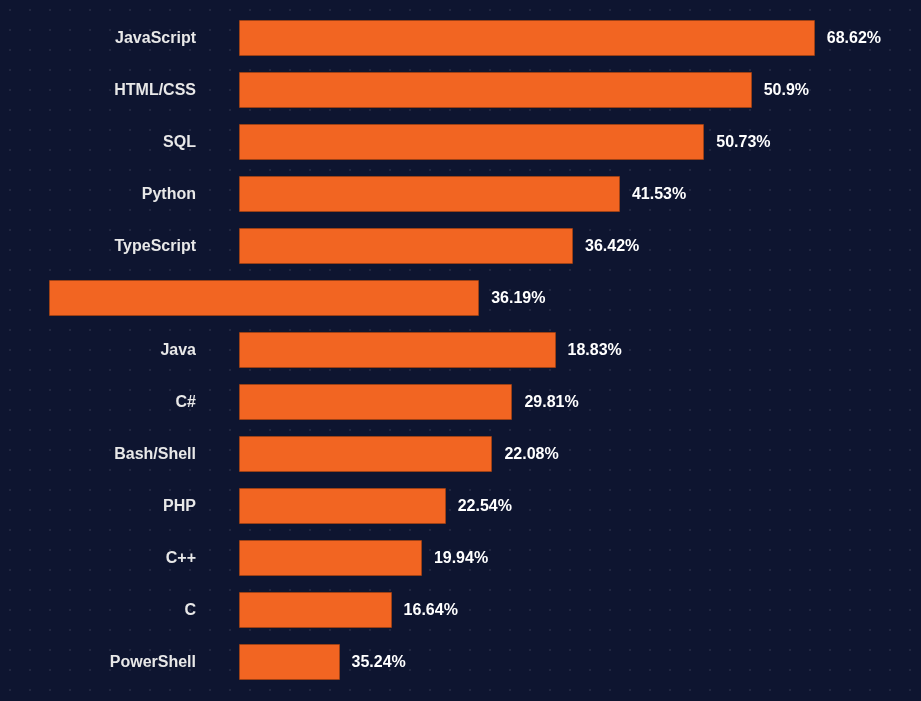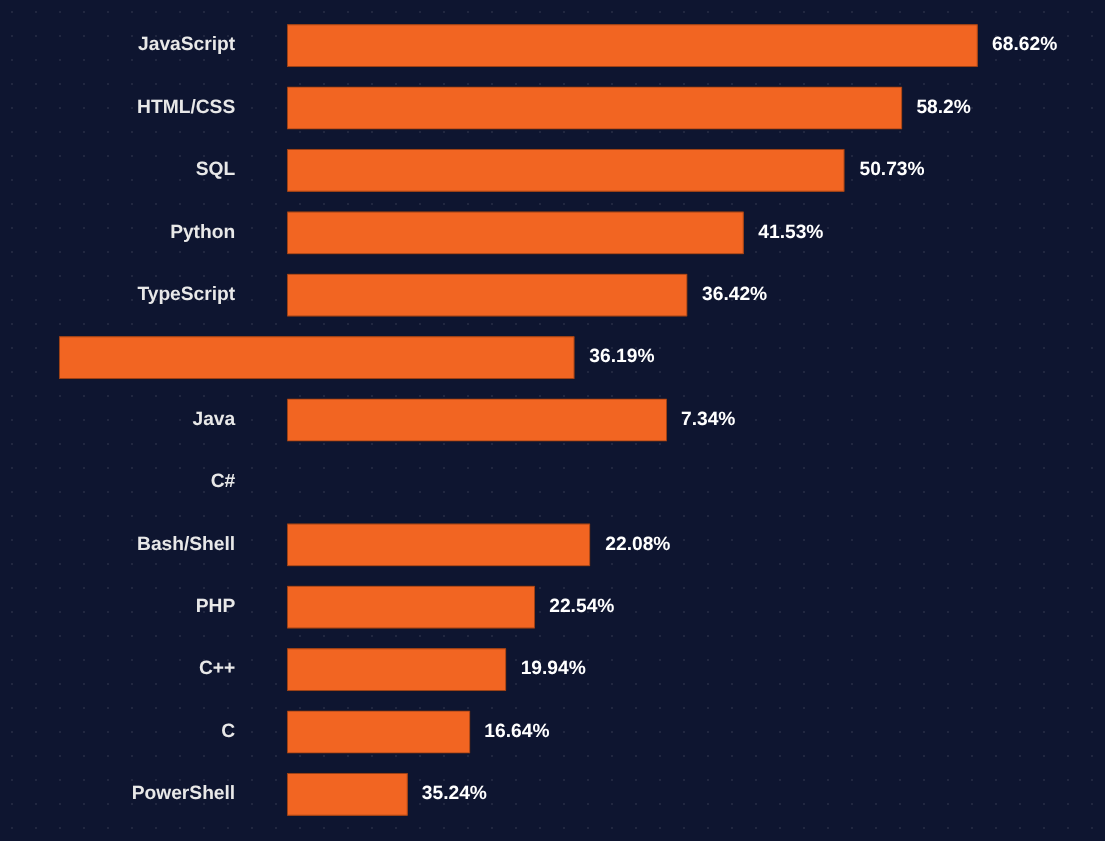--- a/index.html
+++ b/index.html
@@ -69,21 +69,21 @@
     <div class="bar-area">
       <div class="bar" style="width:98.029%"></div>
       <div class="value">68.62%</div>
     </div>
   </div>
 
   <div class="row">
     <div class="label">HTML/CSS</div>
     <div class="bar-area">
       <div class="bar" style="width:79.857%"></div>
-      <div class="value">58.2%</div>
+      <div class="value">50.9%</div>
     </div>
   </div>
 
   <div class="row">
     <div class="label">SQL</div>
     <div class="bar-area">
       <div class="bar" style="width:72.471%"></div>
       <div class="value">50.73%</div>
     </div>
   </div>
@@ -108,26 +108,30 @@
     <div class="bar-area">
       <div class="bar" style="width:51.700%"></div>
       <div class="value">36.19%</div>
     </div>
   </div>
 
   <div class="row">
     <div class="label">Java</div>
     <div class="bar-area">
       <div class="bar" style="width:49.300%"></div>
-      <div class="value">7.34%</div>
+      <div class="value">18.83%</div>
     </div>
   </div>
 
   <div class="row">
     <div class="label">C#</div>
+    <div class="bar-area">
+      <div class="bar" style="width:42.586%"></div>
+      <div class="value">29.81%</div>
+    </div>
   </div>
 
   <div class="row">
     <div class="label">Bash/Shell</div>
     <div class="bar-area">
       <div class="bar" style="width:39.471%"></div>
       <div class="value">22.08%</div>
     </div>
   </div>
 

